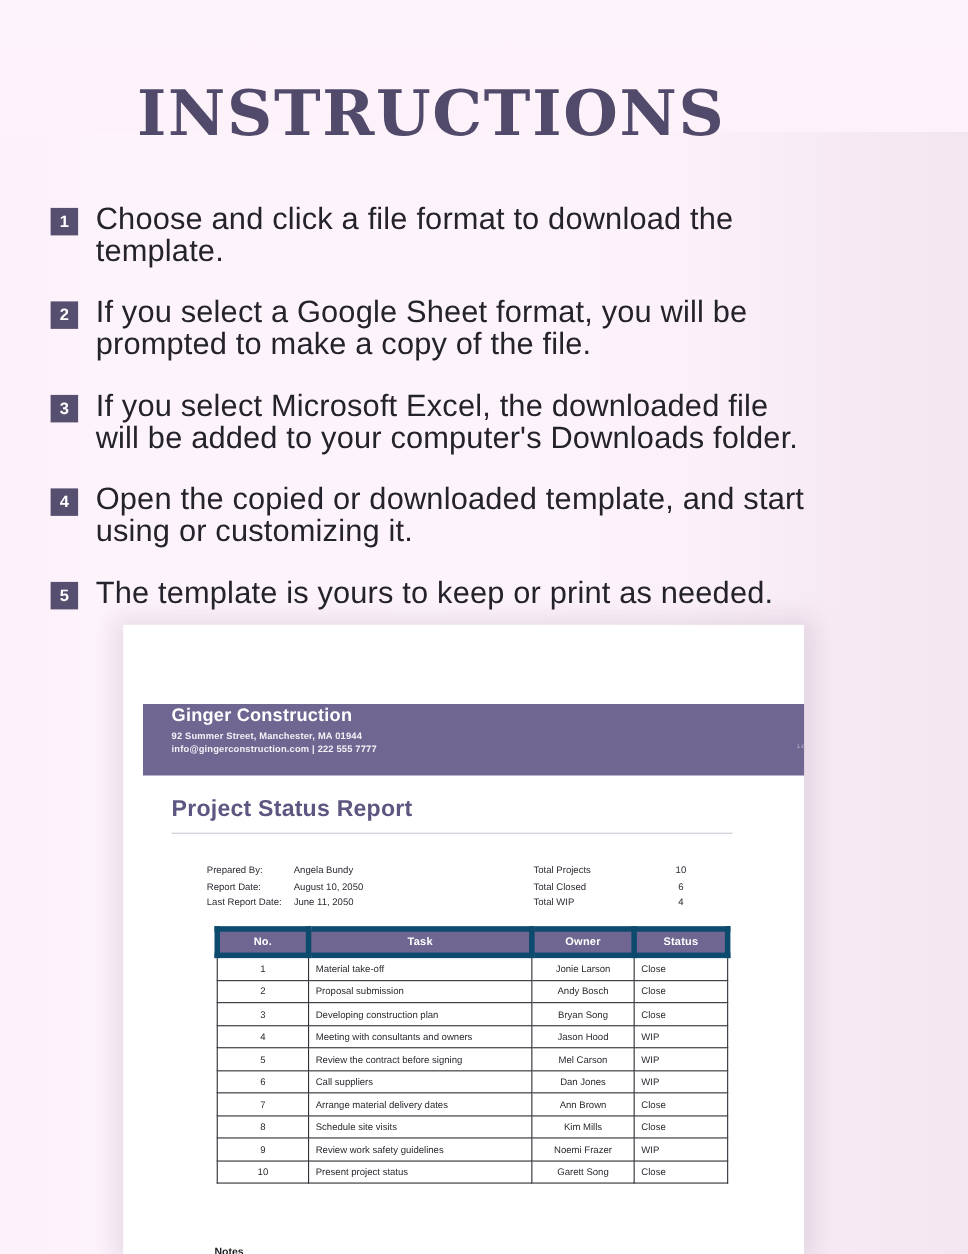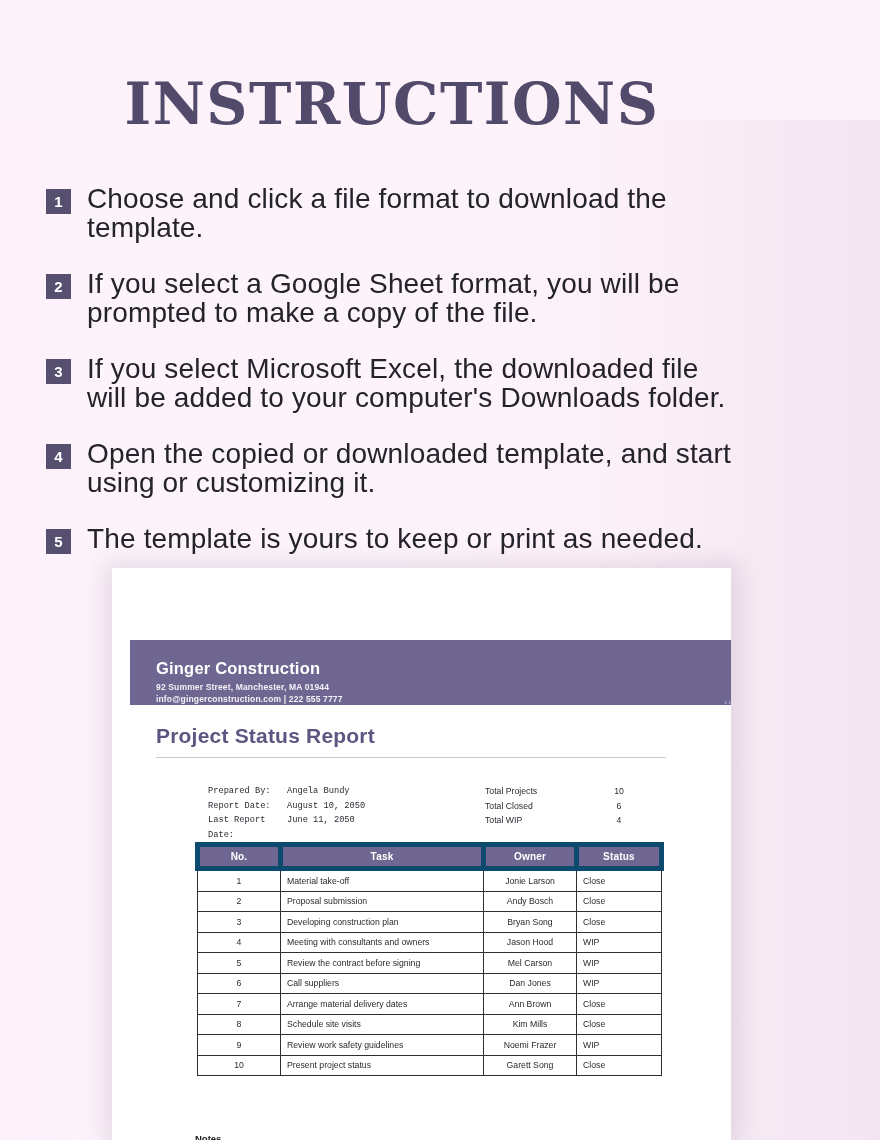--- a/index.html
+++ b/index.html
@@ -115,21 +115,21 @@
   }
 
   .doc-header {
     position: absolute;
     left: 18px;
     top: 72px;
     width: 660px;
     height: 65px;
     background: #6f6791;
     display: flex;
-    align-items: flex-end;
+    align-items: flex-start;
     box-sizing: border-box;
     padding: 0 14px 0 26px;
   }
   .doc-header-left { flex: 1 1 auto; }
   .company-name {
     color: #ffffff;
     font-size: 16.5px;
     font-weight: bold;
     letter-spacing: 0.2px;
     line-height: 20px;
@@ -187,26 +187,25 @@
     left: 44px;
     top: 189px;
     width: 510px;
     height: 1px;
     background: #ccc8d6;
   }
 
   
   .meta-left {
     position: absolute;
-    left: 96px;
+    left: 76px;
     top: 216px;
     font-size: 8.7px;
     color: #2c2a33;
     line-height: 14.5px;
-    font-family: Liberation Mono, monospace;
   }
   .meta-left .row { display: flex; }
   .meta-left .lbl { width: 79px; }
   .meta-left .val { }
 
   .meta-right {
     position: absolute;
     left: 373px;
     top: 216px;
     font-size: 8.7px;

